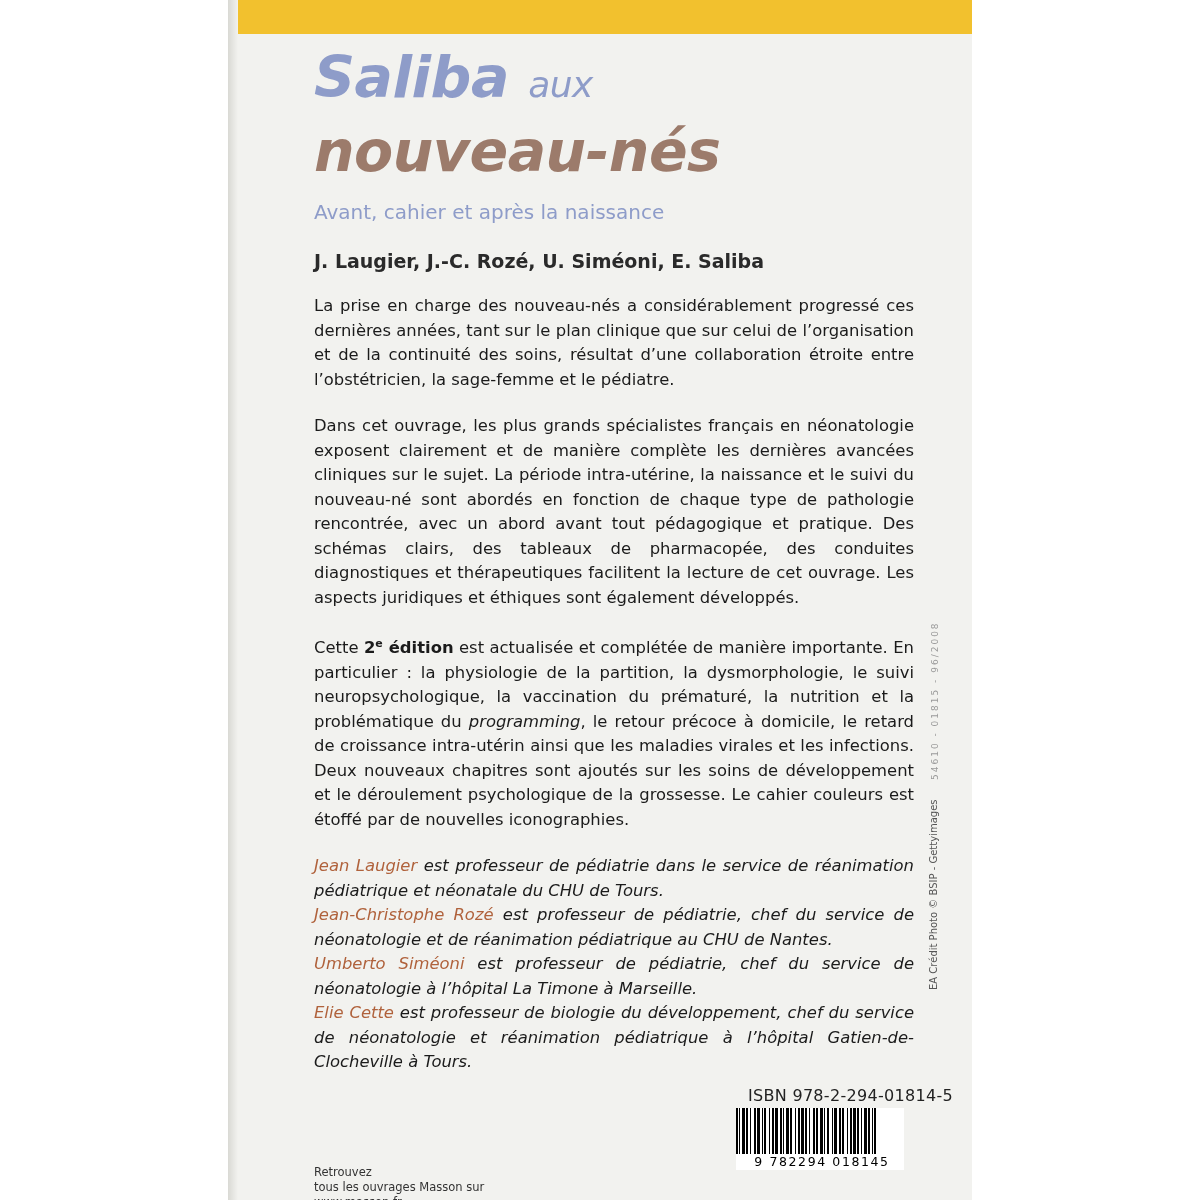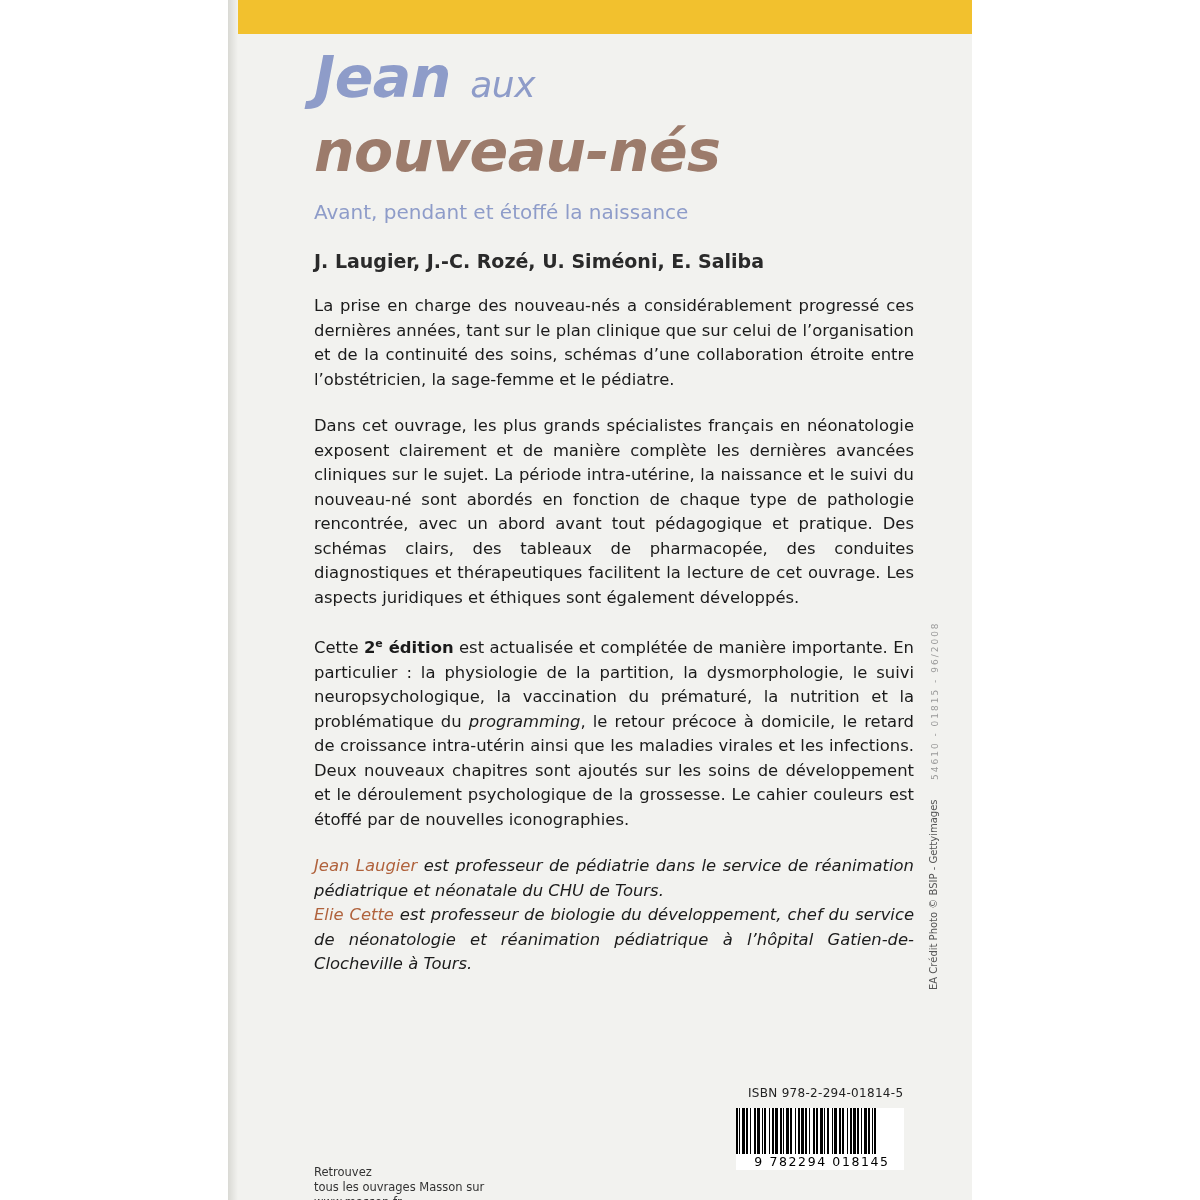--- a/index.html
+++ b/index.html
@@ -114,21 +114,21 @@
     font-style: italic;
     font-weight: normal;
     margin-top: 43px;
   }
   .bio-block { margin: 0 0 0 0; }
   
   .isbn-text {
     position: absolute;
     left: 520px;
     top: 1086px;
-    font-size: 12px;
+    font-size: 16px;
     color: #222;
     letter-spacing: 0.3px;
   }
   .barcode-box {
     position: absolute;
     left: 508px;
     top: 1108px;
     width: 168px;
     height: 62px;
     background: #ffffff;
@@ -191,35 +191,37 @@
 </head>
 <body>
 
 <div class="page">
   <div class="cover">
     <div class="top-band"></div>
     <div class="spine-shadow"></div>
 
     <div class="content">
       <div class="title-line1">
-        <span>Jean</span>
+        <span>Saliba</span>
         <span class="aux">aux</span>
       </div>
       <div class="title-line2">nouveau-nés</div>
-      <div class="subtitle">Avant, pendant et étoffé la naissance</div>
+      <div class="subtitle">Avant, cahier et après la naissance</div>
       <div class="authors">J. Laugier, J.-C. Rozé, U. Siméoni, E. Saliba</div>
 
-      <p class="body-text">La prise en charge des nouveau-nés a considérablement progressé ces dernières années, tant sur le plan clinique que sur celui de l’organisation et de la continuité des soins, schémas d’une collaboration étroite entre l’obstétricien, la sage-femme et le pédiatre.</p>
+      <p class="body-text">La prise en charge des nouveau-nés a considérablement progressé ces dernières années, tant sur le plan clinique que sur celui de l’organisation et de la continuité des soins, résultat d’une collaboration étroite entre l’obstétricien, la sage-femme et le pédiatre.</p>
       <p class="body-text">Dans cet ouvrage, les plus grands spécialistes français en néonatologie exposent clairement et de manière complète les dernières avancées cliniques sur le sujet. La période intra-utérine, la naissance et le suivi du nouveau-né sont abordés en fonction de chaque type de pathologie rencontrée, avec un abord avant tout pédagogique et pratique. Des schémas clairs, des tableaux de pharmacopée, des conduites diagnostiques et thérapeutiques facilitent la lecture de cet ouvrage. Les aspects juridiques et éthiques sont également développés.</p>
 
       <p class="body-text"><span>Cette </span><b><span>2</span><span class="sup">e</span><span> édition</span></b><span> est actualisée et complétée de manière importante. En particulier : la physiologie de la partition, la dysmorphologie, le suivi neuropsychologique, la vaccination du prématuré, la nutrition et la problématique du </span><i>programming</i><span>, le retour précoce à domicile, le retard de croissance intra-utérin ainsi que les maladies virales et les infections. Deux nouveaux chapitres sont ajoutés sur les soins de développement et le déroulement psychologique de la grossesse. Le cahier couleurs est étoffé par de nouvelles iconographies.</span></p>
 
 
       <div class="bios">
         <div class="bio-block"><span class="name">Jean Laugier</span><span> est professeur de pédiatrie dans le service de réanimation pédiatrique et néonatale du CHU de Tours.</span></div>
+        <div class="bio-block"><span class="name">Jean-Christophe Rozé</span><span> est professeur de pédiatrie, chef du service de néonatologie et de réanimation pédiatrique au CHU de Nantes.</span></div>
+        <div class="bio-block"><span class="name">Umberto Siméoni</span><span> est professeur de pédiatrie, chef du service de néonatologie à l’hôpital La Timone à Marseille.</span></div>
         <div class="bio-block"><span class="name">Elie Cette</span><span> est professeur de biologie du développement, chef du service de néonatologie et réanimation pédiatrique à l’hôpital Gatien-de-Clocheville à Tours.</span></div>
       </div>
     </div>
 
     <div class="isbn-text">ISBN 978-2-294-01814-5</div>
 
     <div class="barcode-box">
       <div class="barcode-bars">
         <span style="width:2px"></span><span style="width:1px;background:#fff"></span><span style="width:1px"></span><span style="width:2px;background:#fff"></span><span style="width:3px"></span><span style="width:1px;background:#fff"></span><span style="width:2px"></span><span style="width:2px;background:#fff"></span><span style="width:1px"></span><span style="width:3px;background:#fff"></span><span style="width:2px"></span><span style="width:1px;background:#fff"></span><span style="width:3px"></span><span style="width:2px;background:#fff"></span><span style="width:1px"></span><span style="width:1px;background:#fff"></span><span style="width:2px"></span><span style="width:3px;background:#fff"></span><span style="width:1px"></span><span style="width:2px;background:#fff"></span><span style="width:2px"></span><span style="width:1px;background:#fff"></span><span style="width:3px"></span><span style="width:2px;background:#fff"></span><span style="width:2px"></span><span style="width:1px;background:#fff"></span><span style="width:1px"></span><span style="width:2px;background:#fff"></span><span style="width:3px"></span><span style="width:1px;background:#fff"></span><span style="width:2px"></span><span style="width:3px;background:#fff"></span><span style="width:1px"></span><span style="width:2px;background:#fff"></span><span style="width:2px"></span><span style="width:1px;background:#fff"></span><span style="width:3px"></span><span style="width:1px;background:#fff"></span><span style="width:2px"></span><span style="width:2px;background:#fff"></span><span style="width:1px"></span><span style="width:3px;background:#fff"></span><span style="width:2px"></span><span style="width:1px;background:#fff"></span><span style="width:2px"></span><span style="width:2px;background:#fff"></span><span style="width:3px"></span><span style="width:1px;background:#fff"></span><span style="width:1px"></span><span style="width:2px;background:#fff"></span><span style="width:2px"></span><span style="width:3px;background:#fff"></span><span style="width:1px"></span><span style="width:1px;background:#fff"></span><span style="width:3px"></span><span style="width:2px;background:#fff"></span><span style="width:2px"></span><span style="width:1px;background:#fff"></span><span style="width:2px"></span><span style="width:3px;background:#fff"></span><span style="width:1px"></span><span style="width:2px;background:#fff"></span><span style="width:2px"></span><span style="width:1px;background:#fff"></span><span style="width:3px"></span><span style="width:1px;background:#fff"></span><span style="width:2px"></span><span style="width:2px;background:#fff"></span><span style="width:1px"></span><span style="width:2px;background:#fff"></span><span style="width:3px"></span><span style="width:1px;background:#fff"></span><span style="width:2px"></span><span style="width:2px;background:#fff"></span><span style="width:1px"></span><span style="width:1px;background:#fff"></span><span style="width:2px"></span>
       </div>

